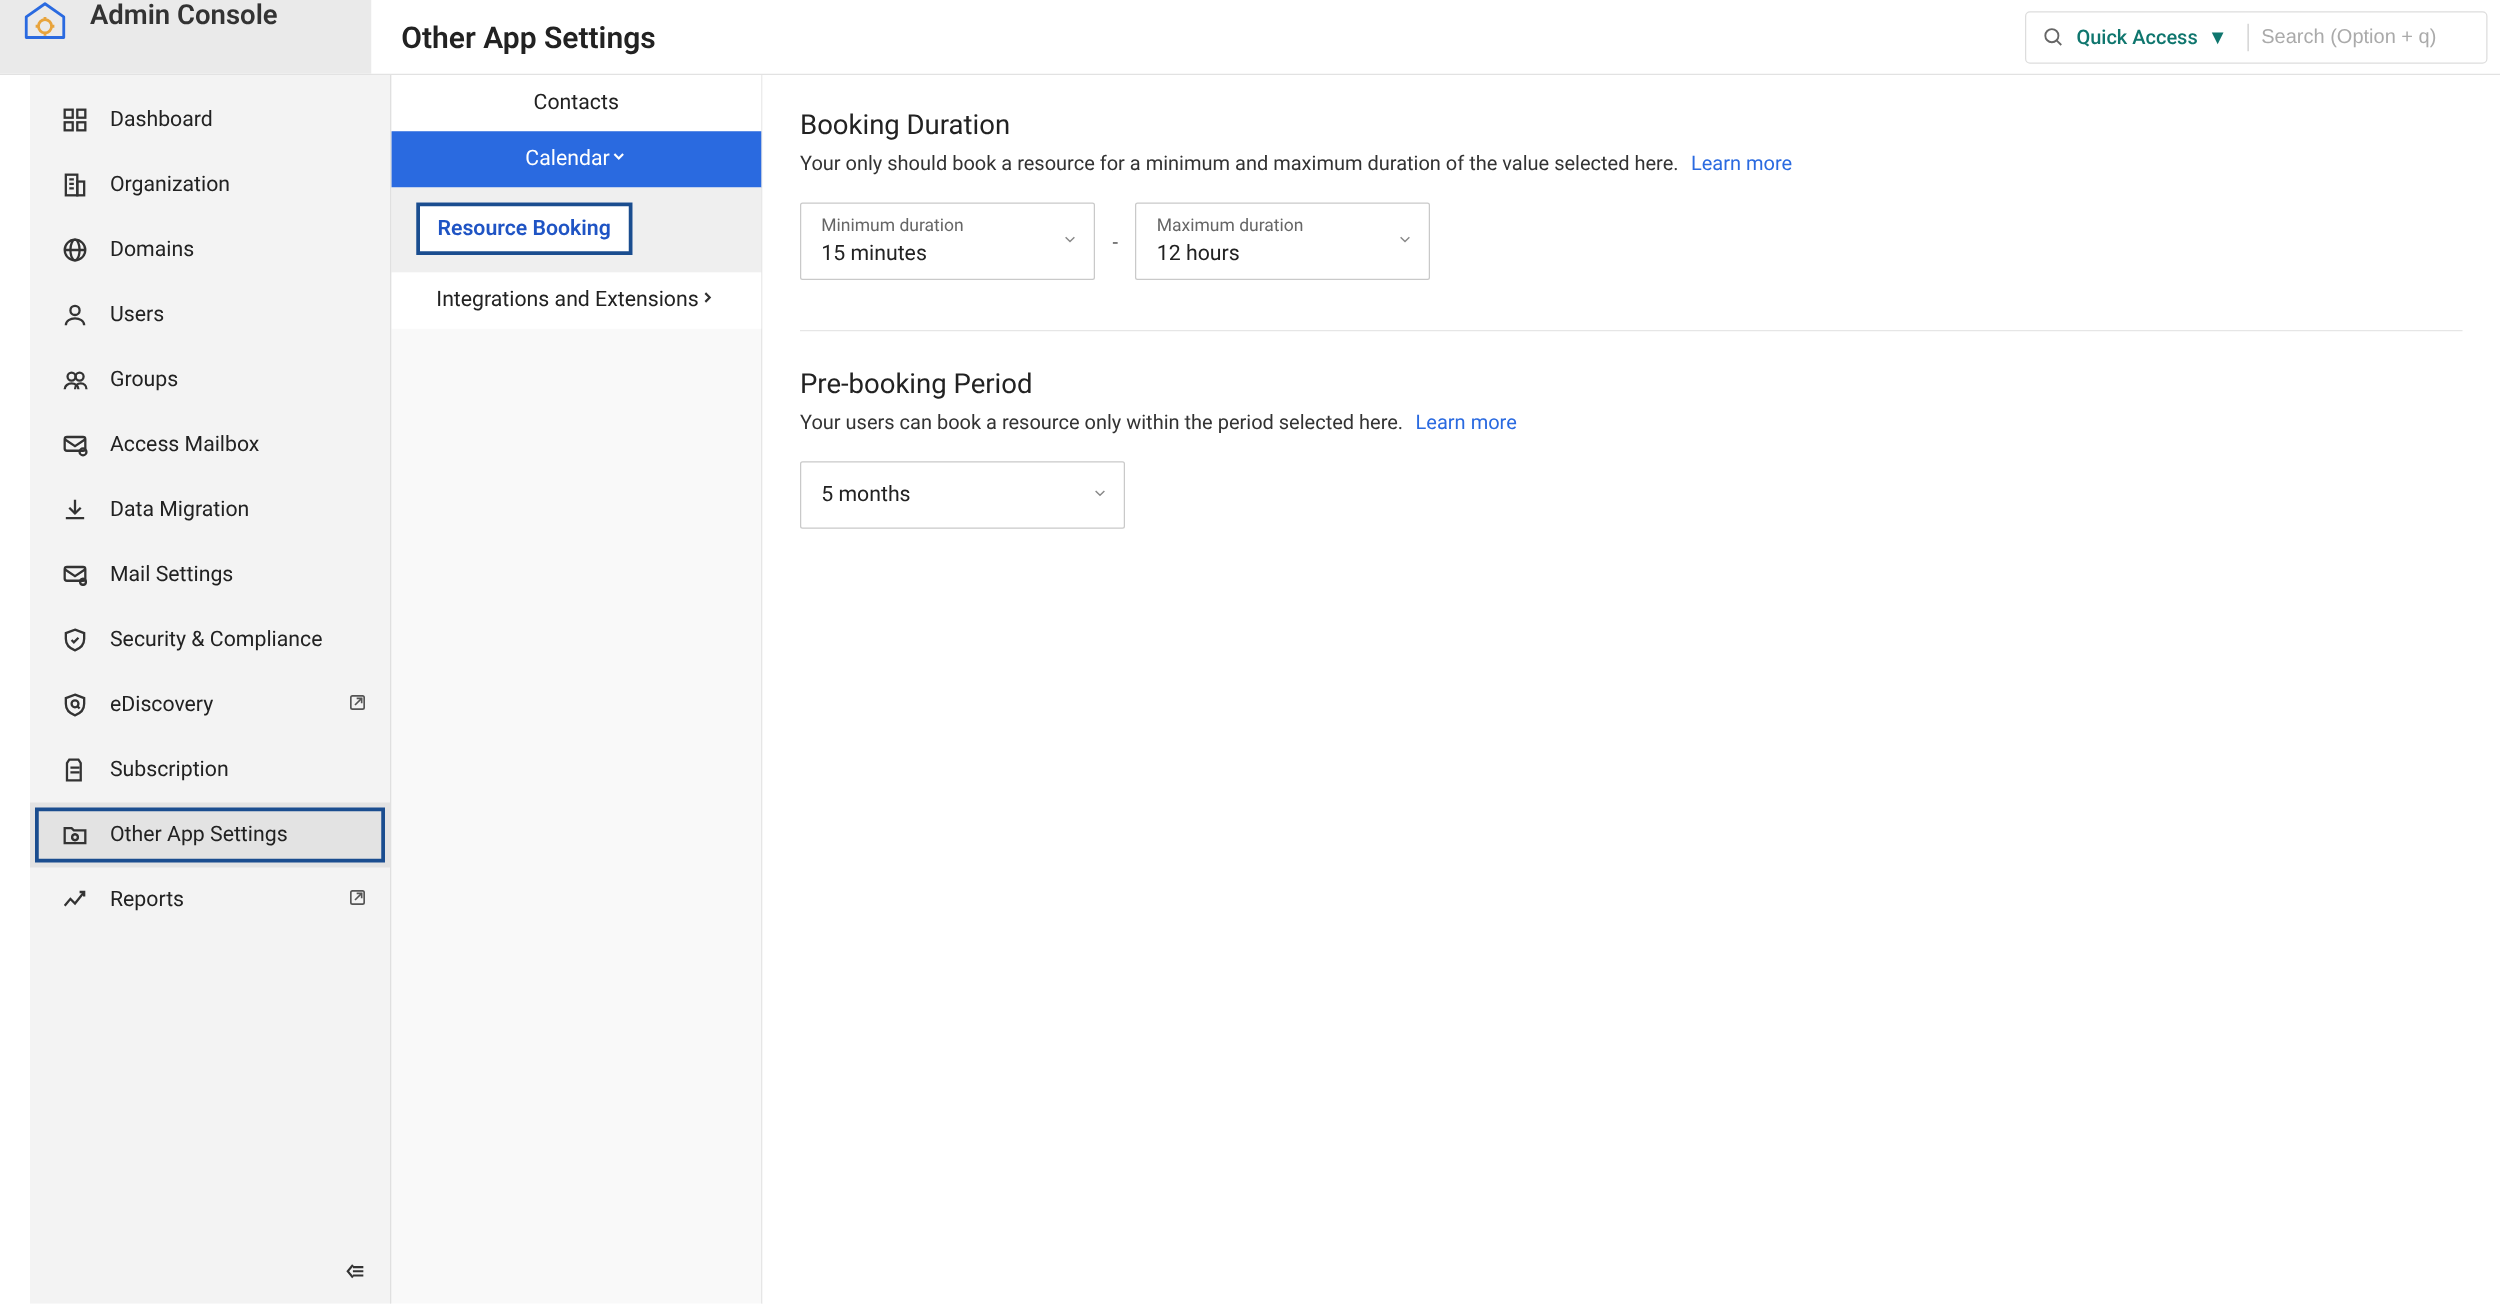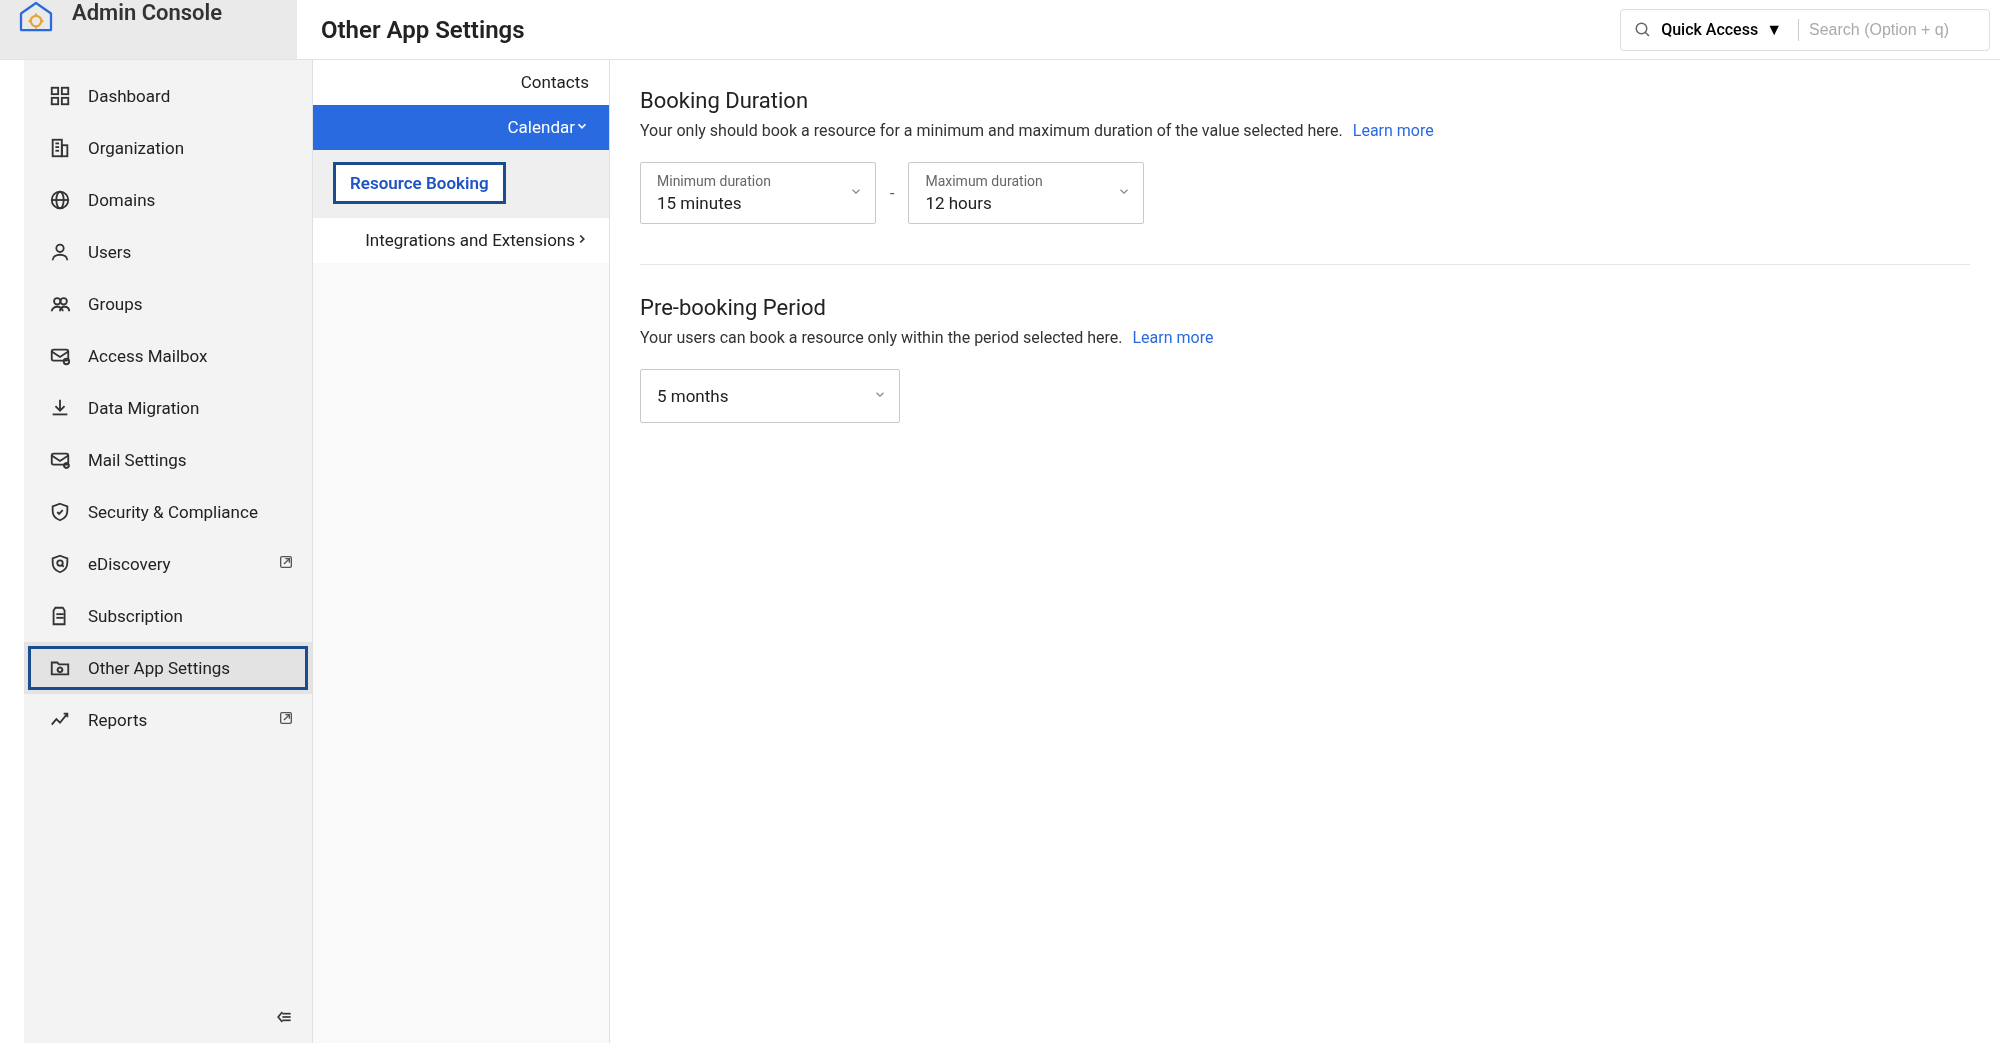--- a/index.html
+++ b/index.html
@@ -53,21 +53,21 @@
     background: #fff;
     padding: 0 10px;
   }
   .quick-access {
     display: flex;
     align-items: center;
     gap: 8px;
     padding: 0 6px;
     cursor: pointer;
     font-size: 16px;
-    color: #000000;
+    color: #0f766e;
     font-weight: 500;
   }
   .divider-v {
     width: 1px;
     height: 22px;
     background: #ccc;
     margin: 0 10px;
   }
   .search-input {
     border: none;
@@ -136,21 +136,21 @@
   .subside {
     width: 297px;
     background: #f9f9f9;
     border-right: 1px solid #e0e0e0;
     display: flex;
     flex-direction: column;
   }
   .sub-item {
     display: flex;
     align-items: center;
-    justify-content: flex-end;
+    justify-content: center;
     padding: 12px 20px;
     font-size: 17px;
     color: #222;
     cursor: pointer;
     border-bottom: 1px solid transparent;
   }
   .sub-item.plain { background: #fff; }
   .sub-item.expanded {
     background: #2a6ae0;
     color: #fff;

